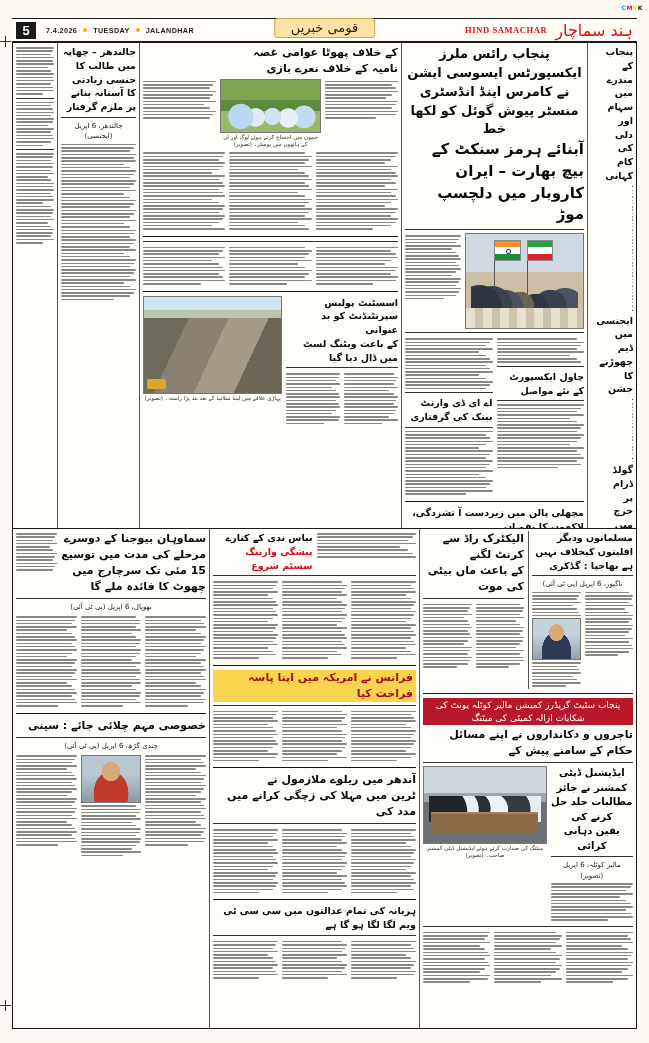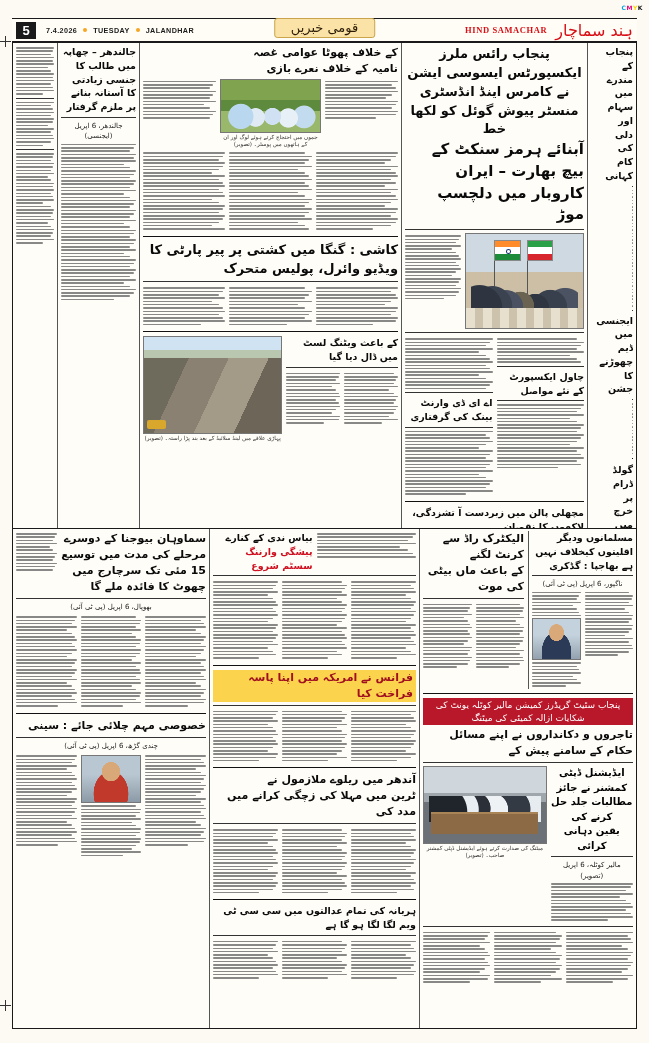--- a/index.html
+++ b/index.html
@@ -411,21 +411,20 @@
                 <div class="ln s2"></div>
             <div class="ln s1"></div>
                 <div class="ln s3"></div>
                 <div class="ln s2"></div>
                 <div class="ln s5"></div>
           </div>
             </div>
         </div>
 
         <div class="rule-thick"></div>
-        <div class="hl hl-lg">کاشی : گنگا میں کشتی پر پیر پارٹی کا ویڈیو وائرل، پولیس متحرک</div>
         <div class="rule"></div>
 
         <div class="cols3">
           <div>
               <div class="copy dense">
             <div class="ln s1"></div>
                 <div class="ln s3"></div>
                 <div class="ln s2"></div>
                 <div class="ln s1"></div>
             <div class="ln s4"></div>
@@ -473,20 +472,21 @@
         </div>
 
         <div class="rule-thick"></div>
 
         <div class="cols2" style="margin-top:1px;">
           <div style="flex:1.25;">
             <div class="photo ph-mountain" style="height:96px;"></div>
             <div class="cap">پہاڑی علاقے میں لینڈ سلائیڈ کے بعد بند پڑا راستہ۔ (تصویر)</div>
           </div>
           <div style="flex:1;">
+            <div class="hl hl-sm">اسسٹنٹ پولیس سپرنٹنڈنٹ کو بد عنوانی</div>
             <div class="hl hl-sm">کے باعث ویٹنگ لسٹ میں ڈال دیا گیا</div>
             <div class="rule"></div>
             <div class="cols2">
               <div>
                   <div class="copy dense">
                 <div class="ln s1"></div>
                     <div class="ln s3"></div>
                     <div class="ln s2"></div>
                     <div class="ln s1"></div>
                 <div class="ln s4"></div>

